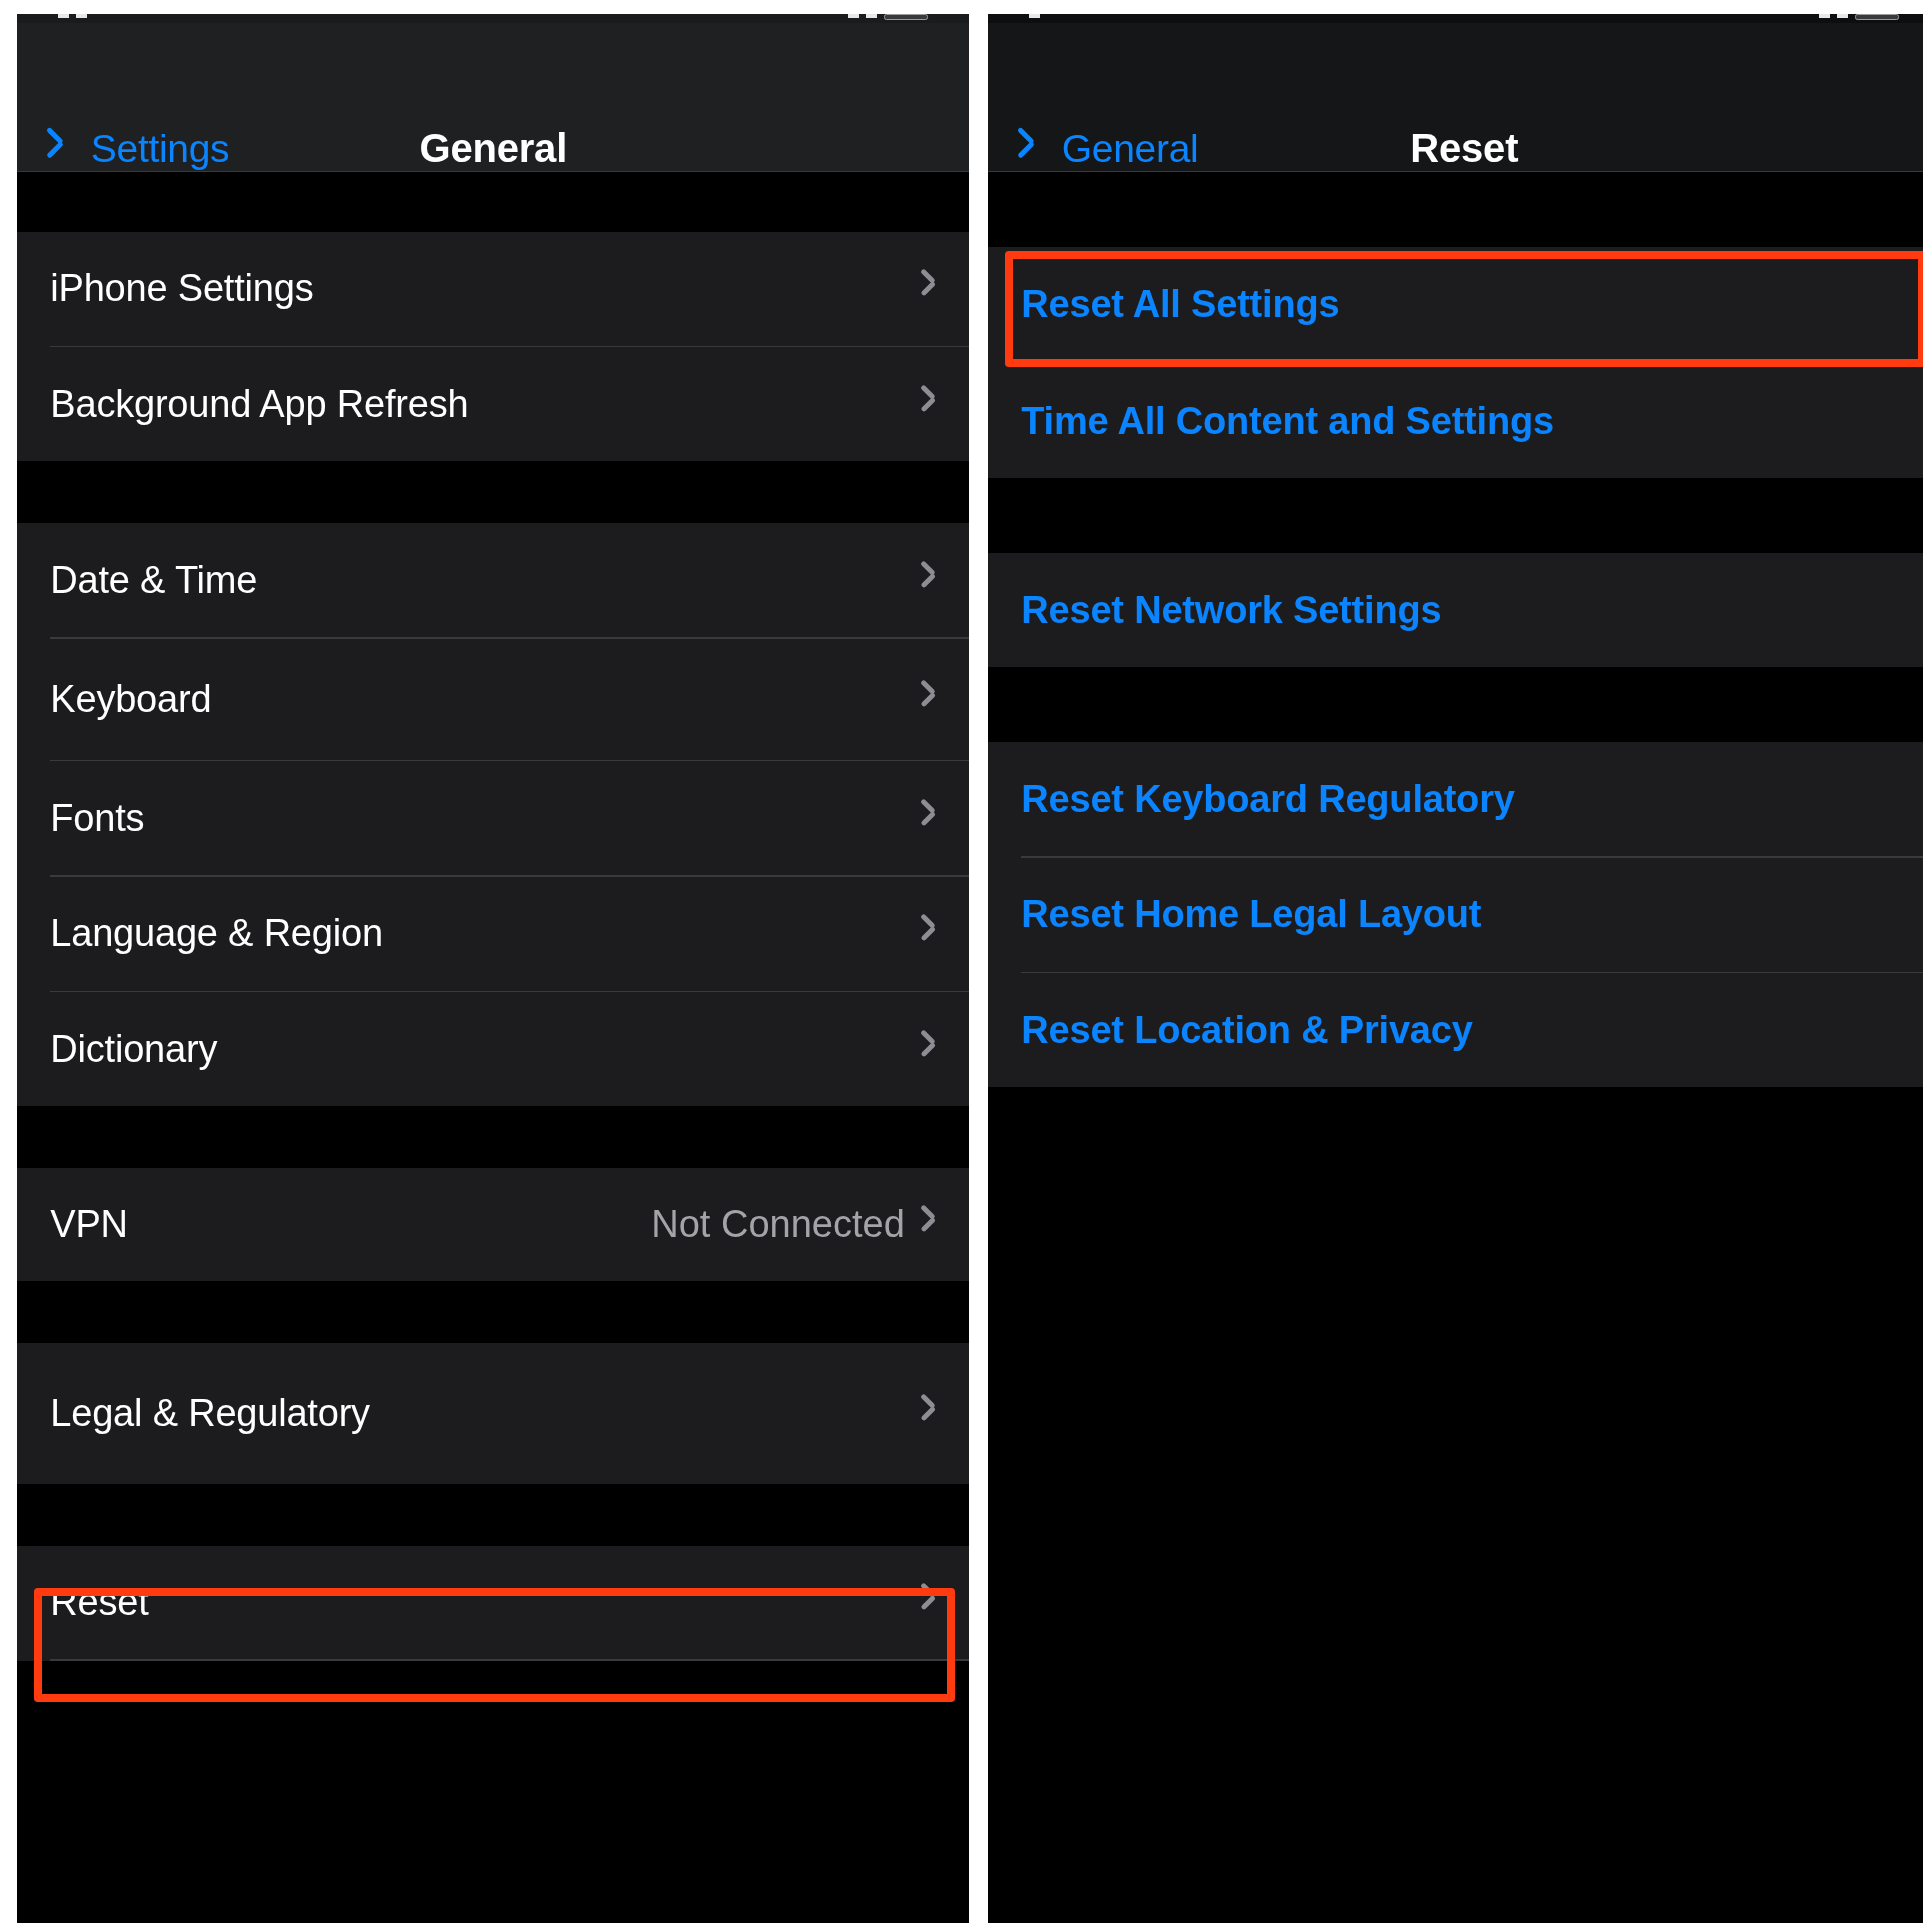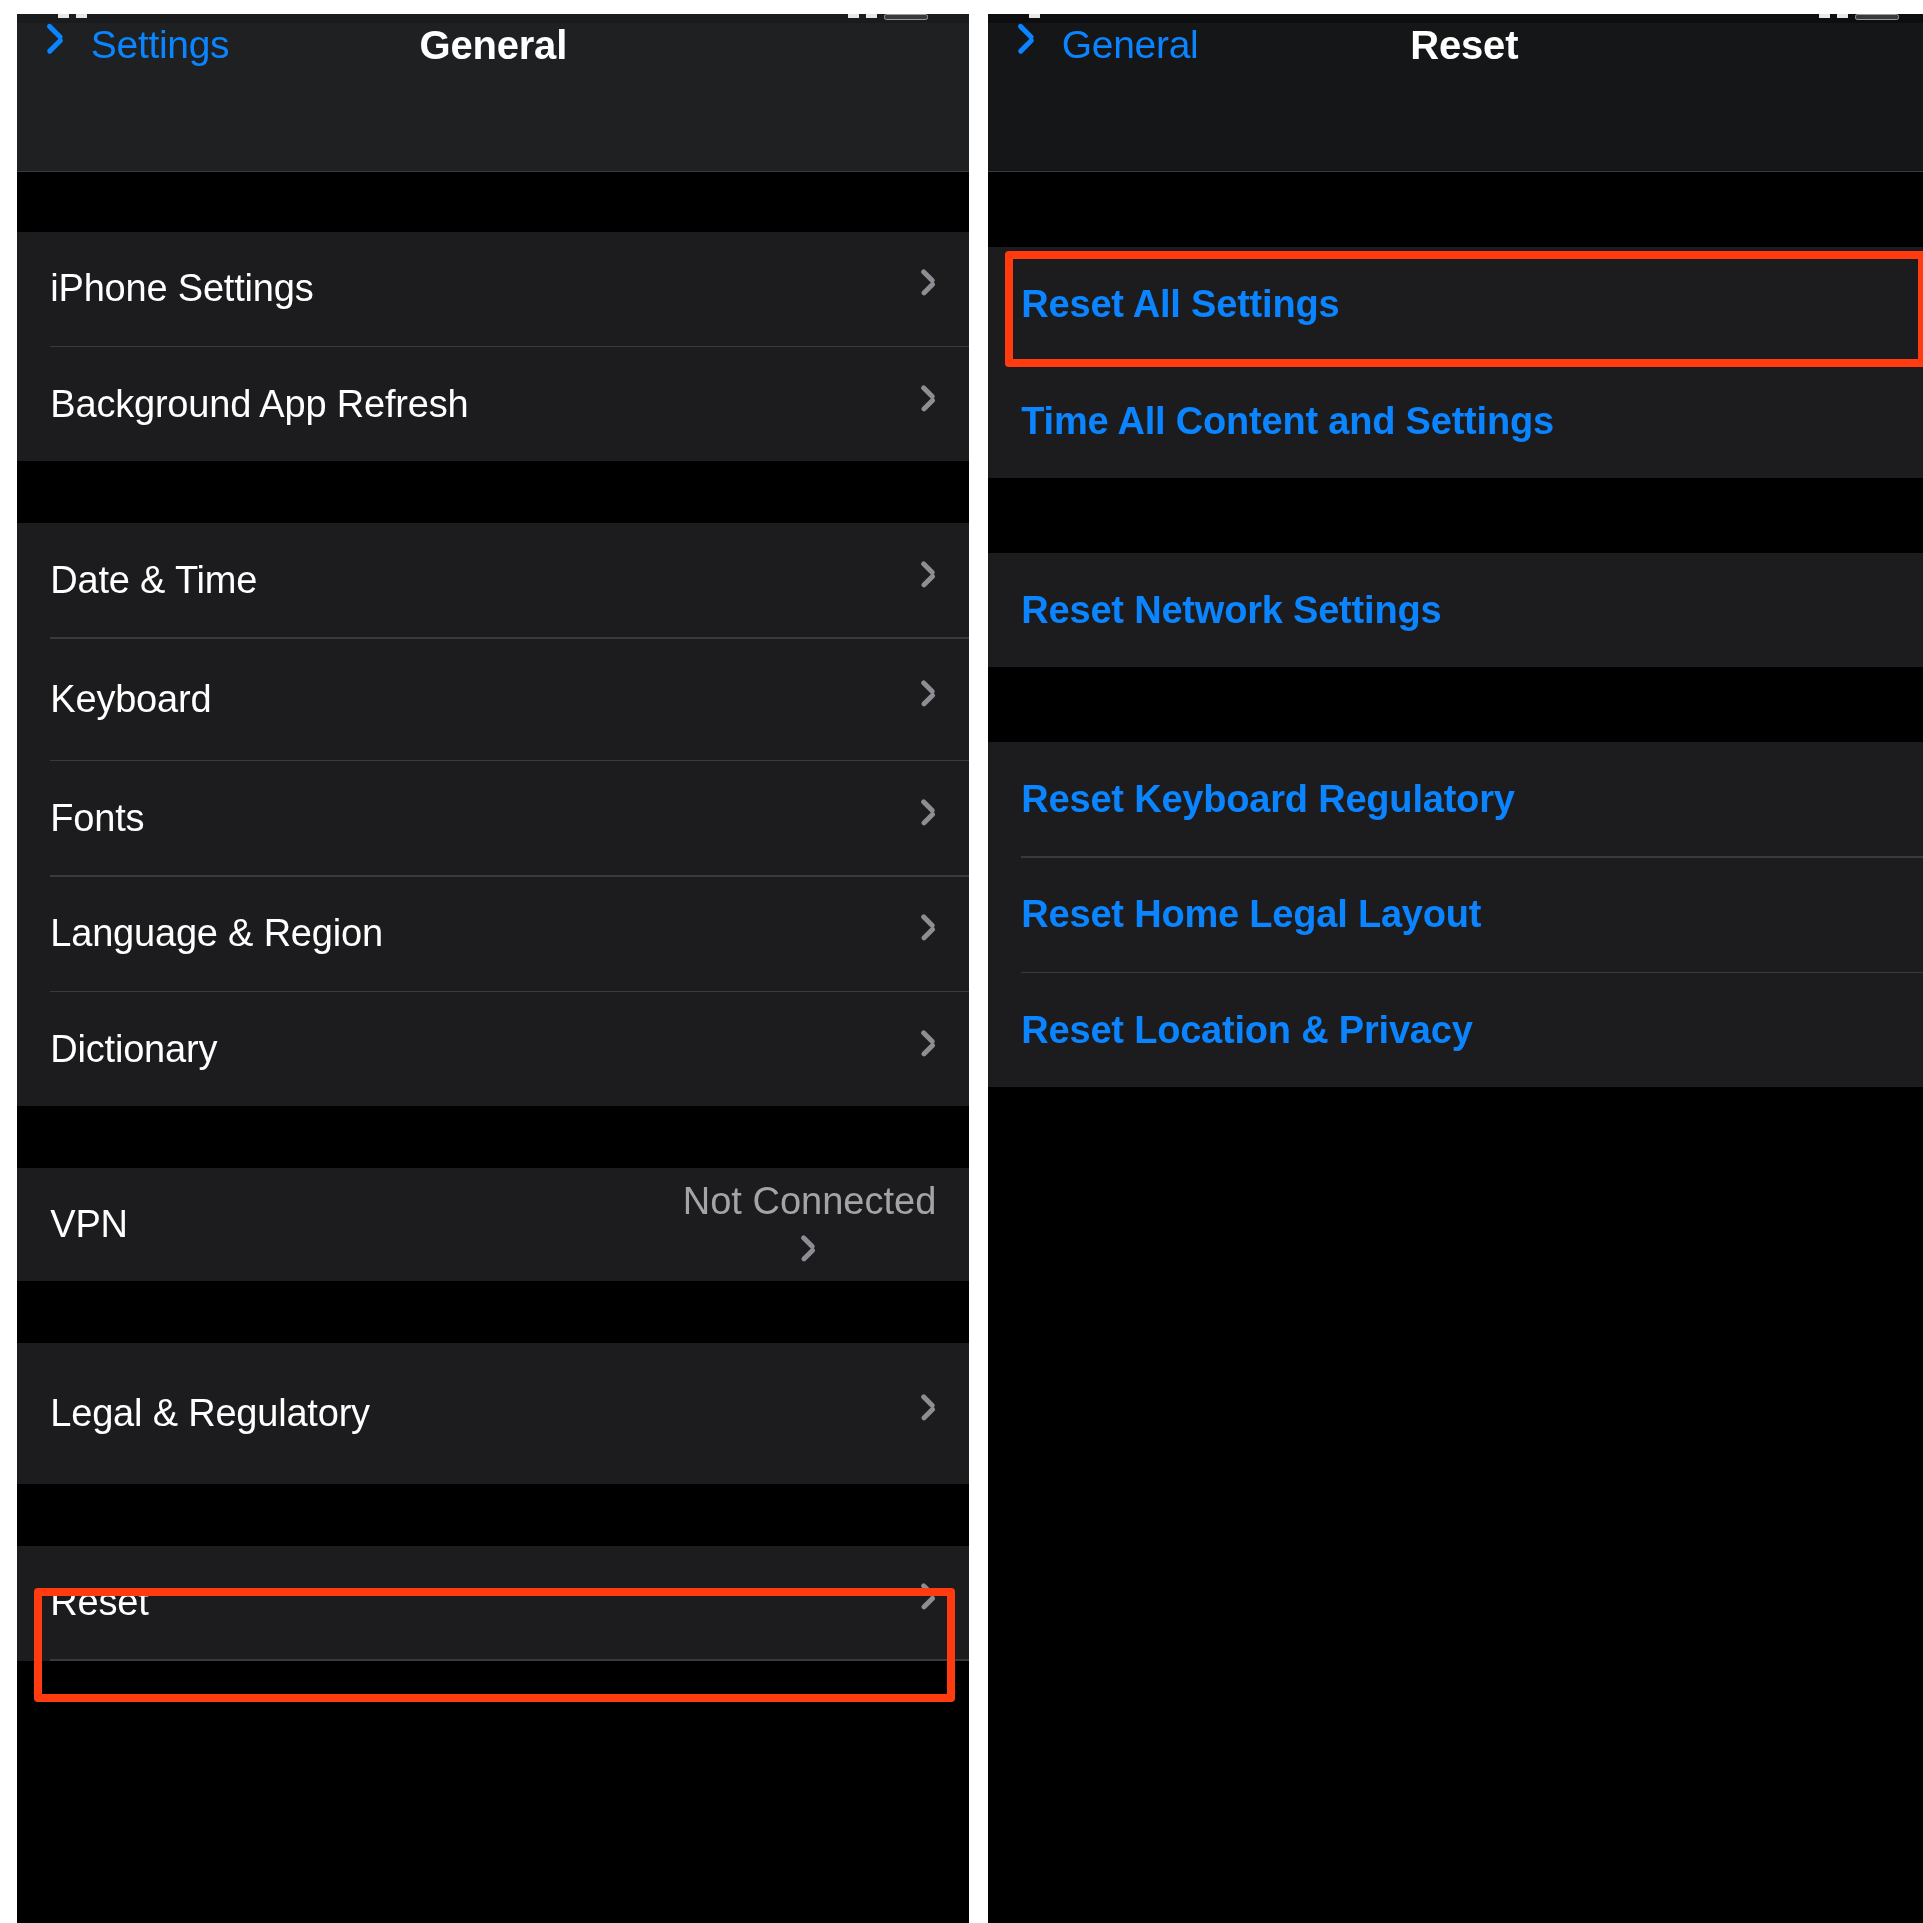--- a/index.html
+++ b/index.html
@@ -52,21 +52,21 @@
     border-radius: 2.3px;
     background: #3a3a3c;
   }
 
   
   .navbar {
     position: relative;
     height: 149px;
     background: #1f2022;
     display: flex;
-    align-items: flex-start;
+    align-items: flex-end;
     border-bottom: 0.8px solid #3a3a3c;
   }
   .navbar.dark { background: #151617; }
   .nav-back {
     position: absolute;
     left: 42px;
     display: flex;
     align-items: center;
     gap: 12px;
     color: #0a84ff;
@@ -135,21 +135,20 @@
   }
   .row-label.link {
     color: #0a84ff;
     font-weight: bold;
   }
   .row-right {
     margin-left: auto;
     display: flex;
     align-items: center;
     gap: 16.5px;
-    flex-direction: column;
   }
   .row-detail {
     font-size: 38px;
     color: #a4a4a8;
     font-weight: 500;
     white-space: nowrap;
   }
   .chev {
     width: 15px; height: 28.6px;
     position: relative;

